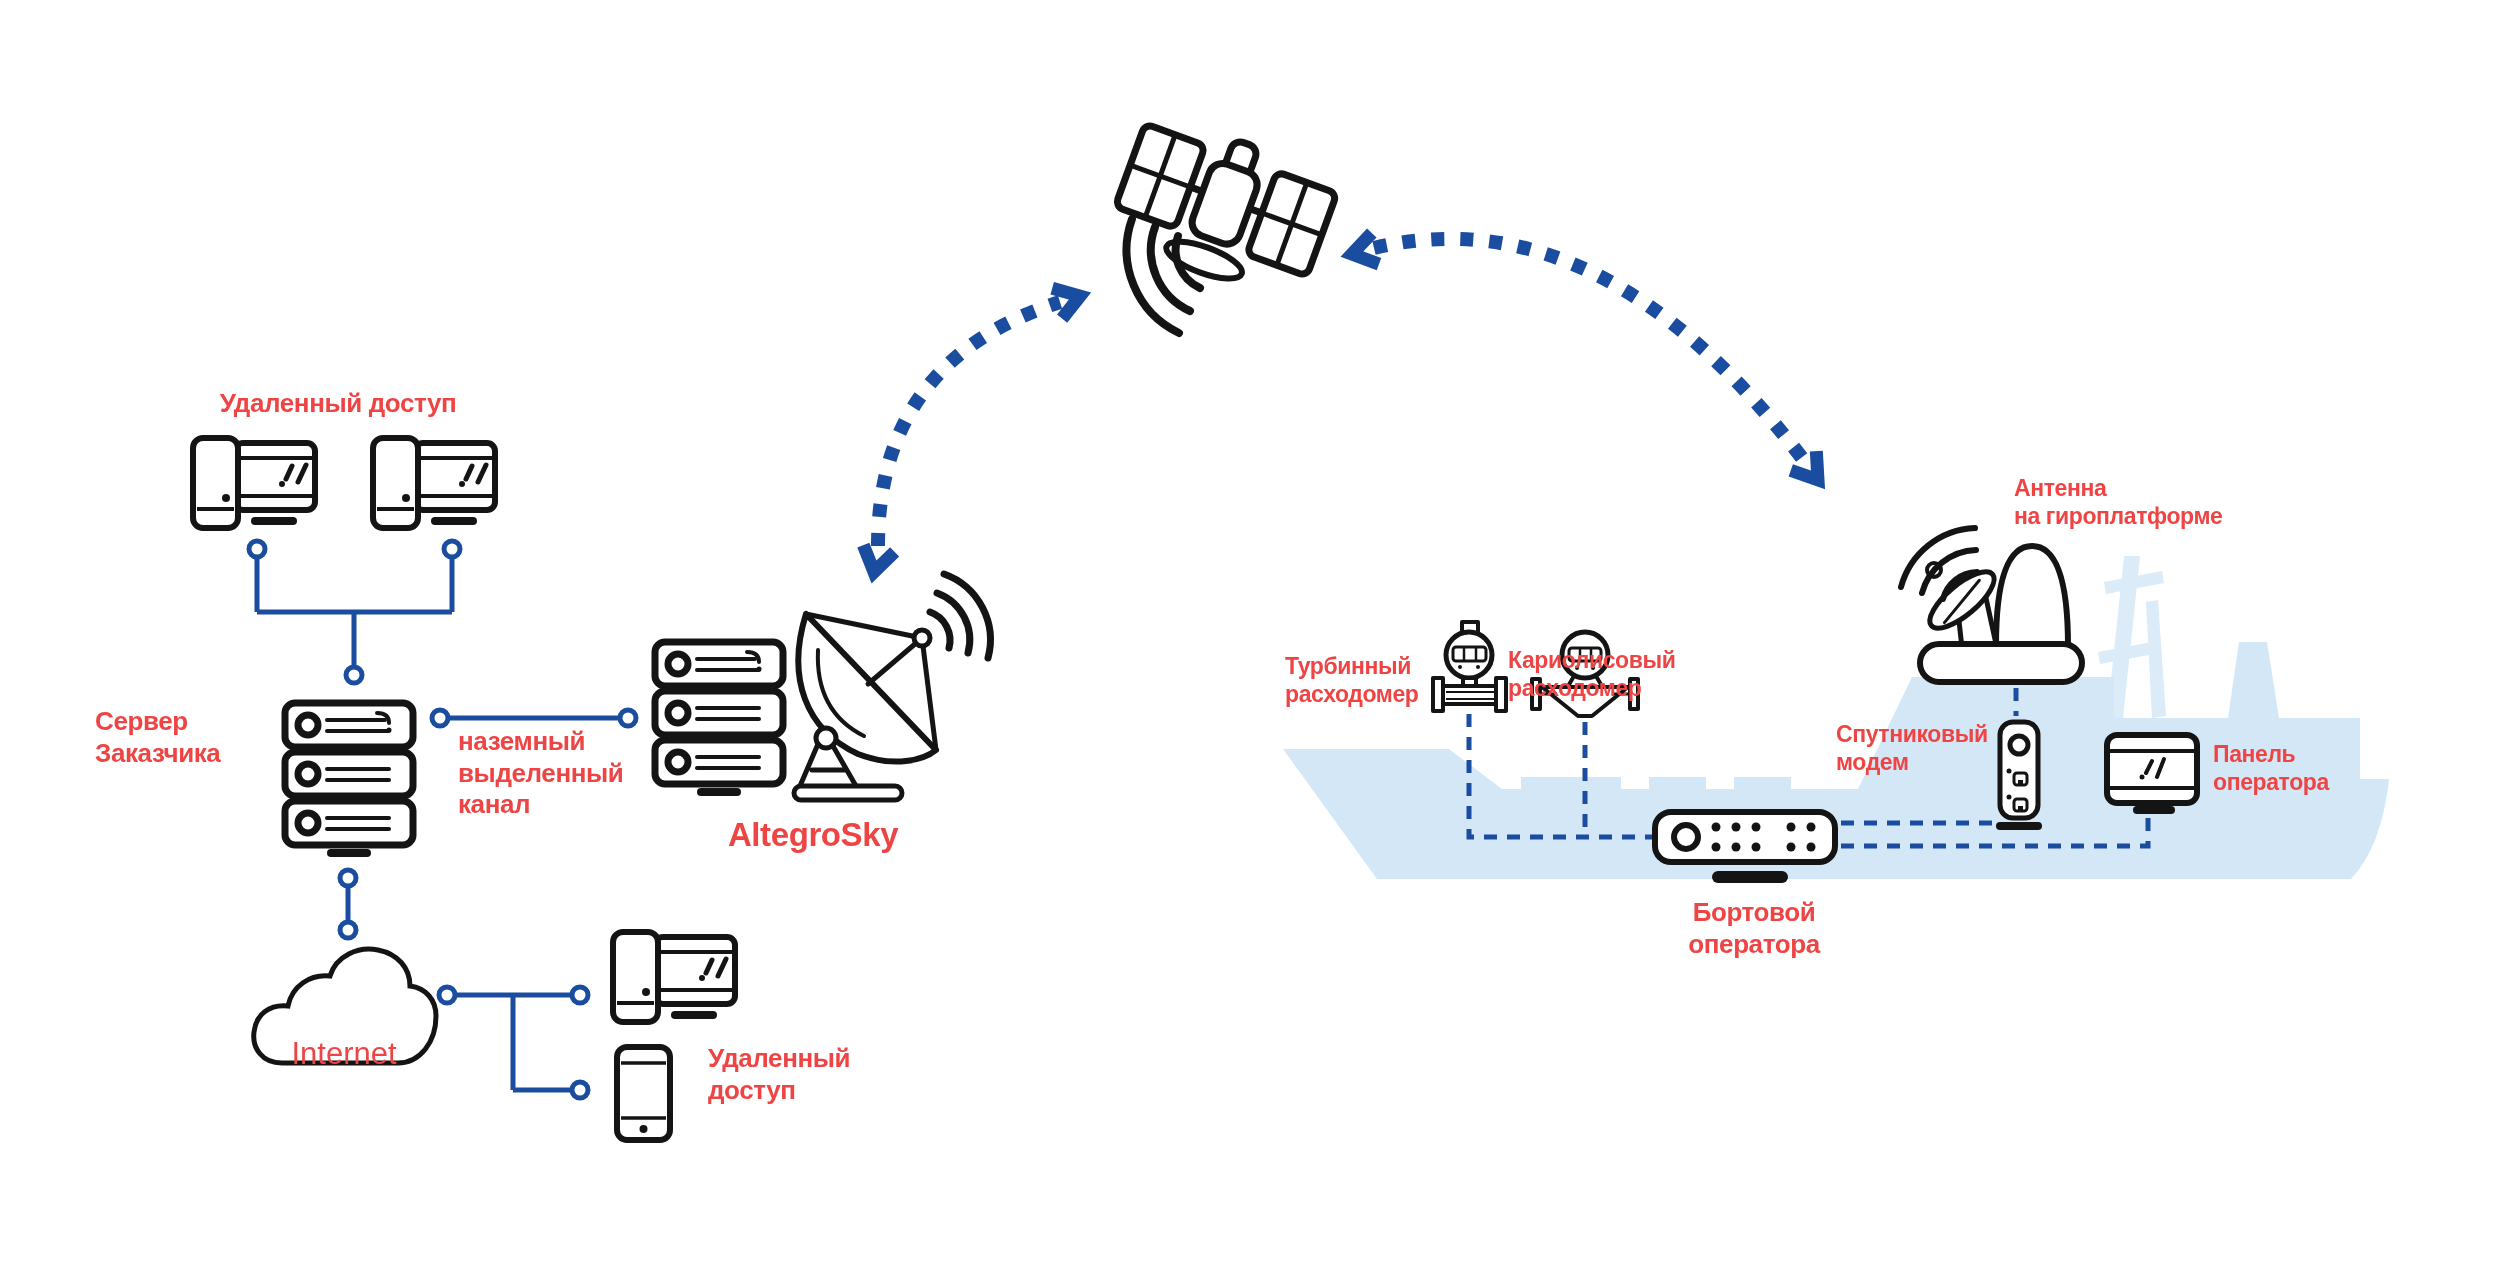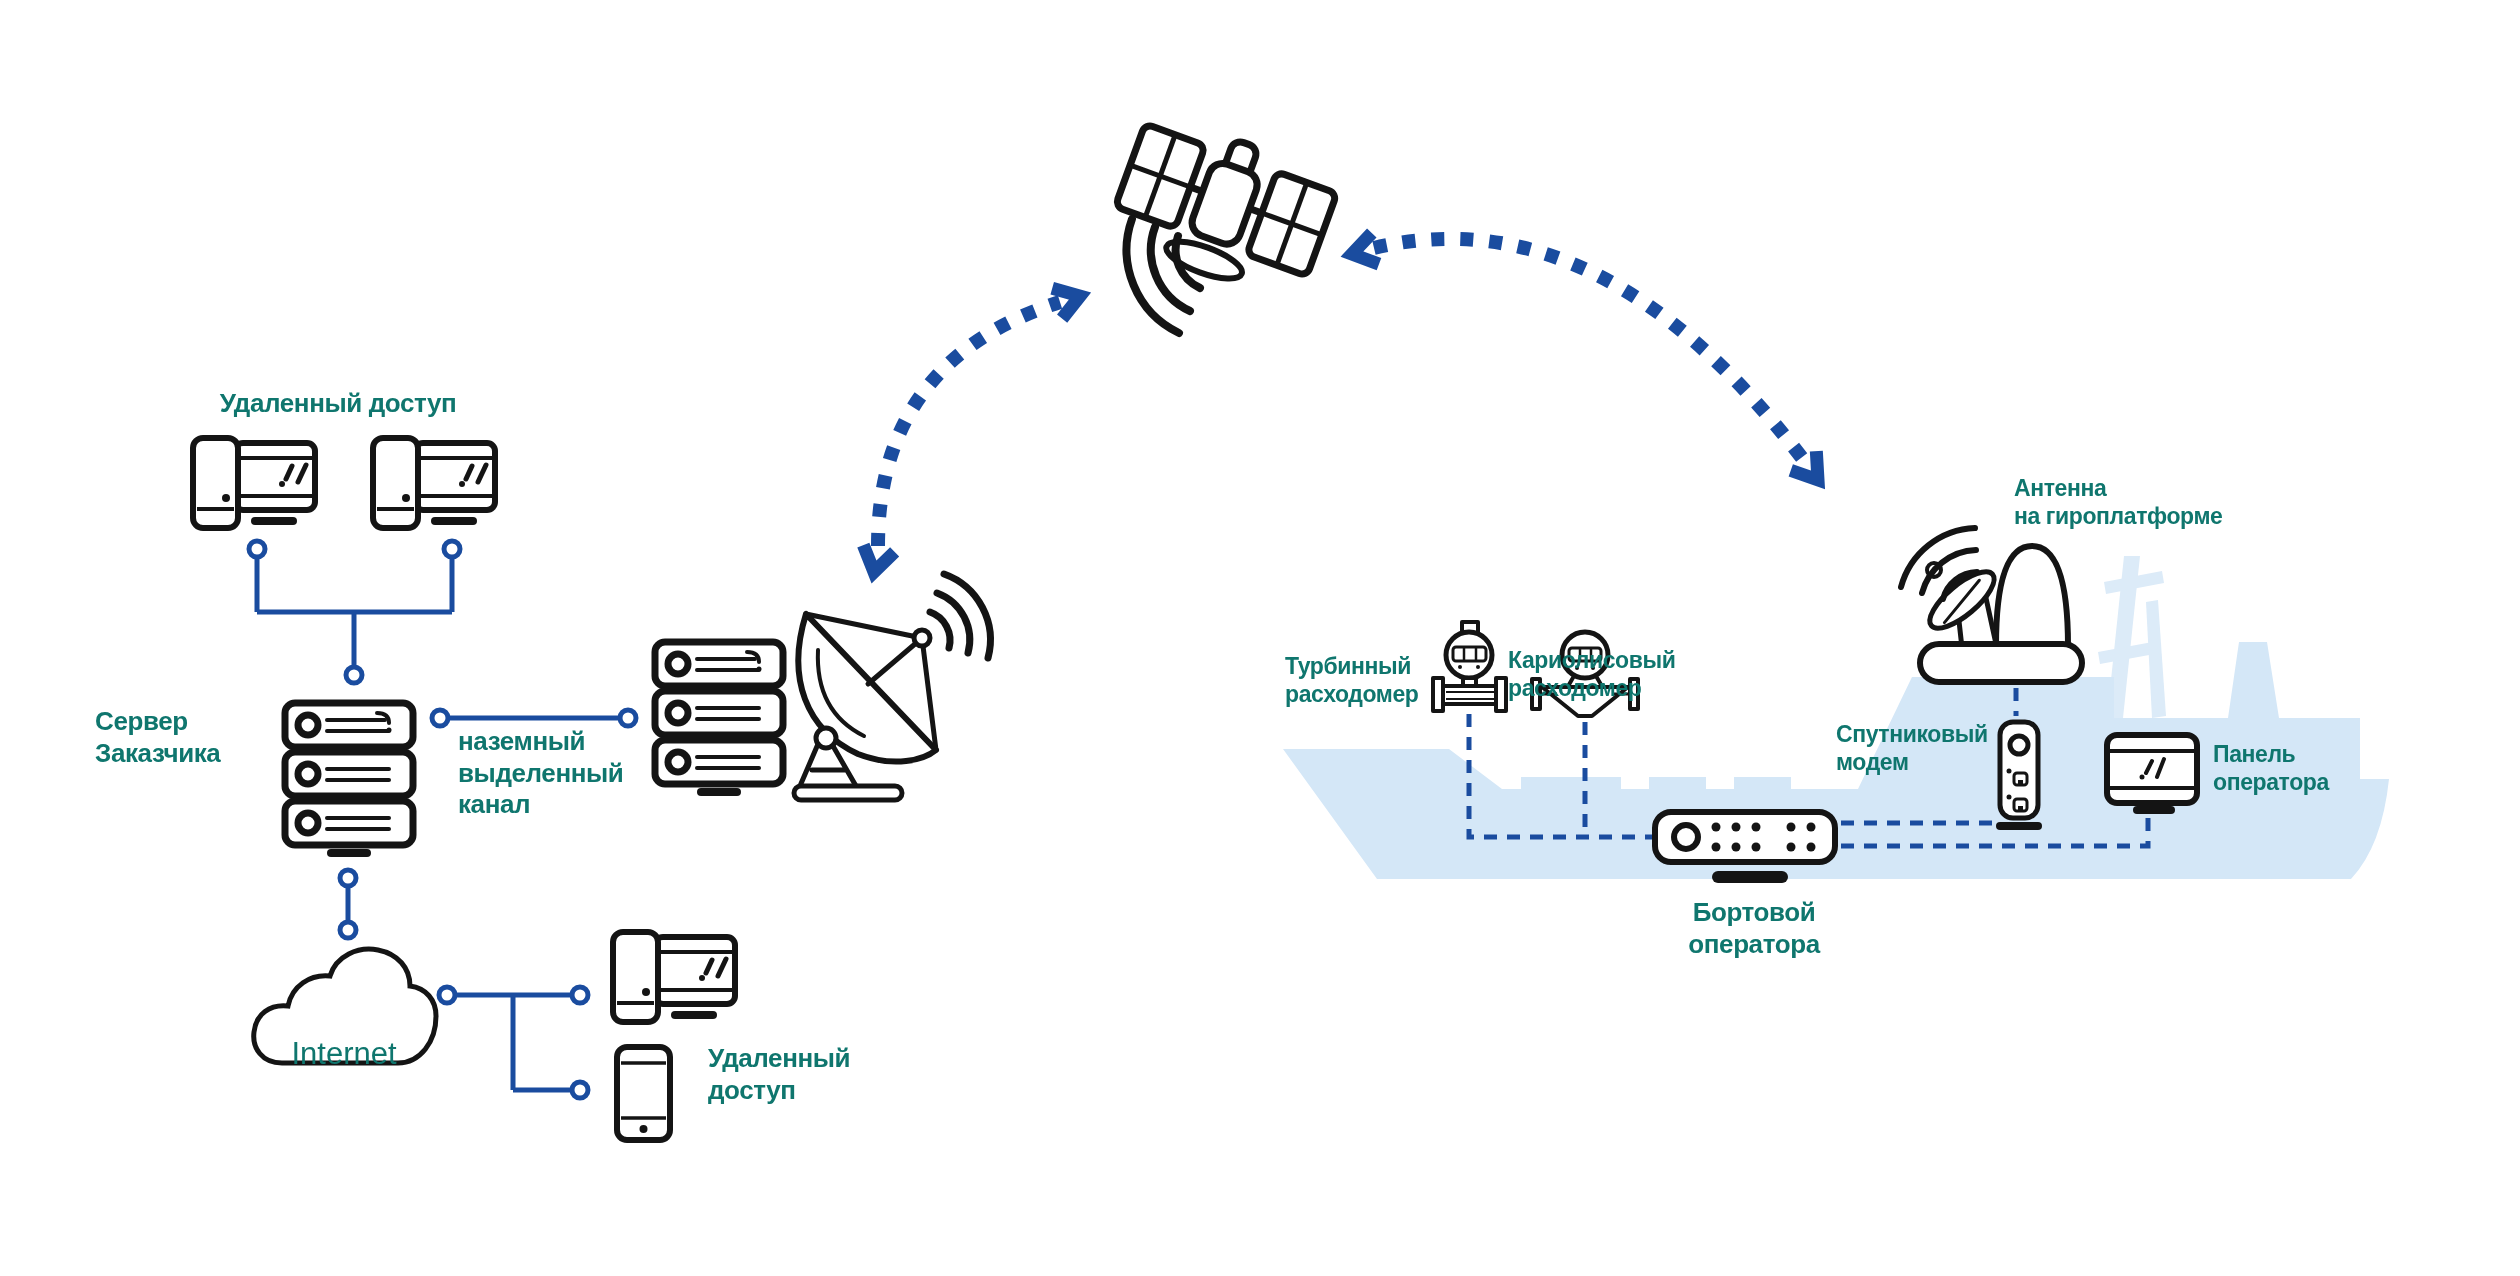--- a/index.html
+++ b/index.html
@@ -2,21 +2,21 @@
 <html><head>
 <meta charset="utf-8">
 <style>
   html,body{margin:0;padding:0;}
   body{
     width:2520px;height:1276px;position:relative;background:#ffffff;
     font-family:"Liberation Sans",sans-serif;overflow:hidden;
   }
   #canvas{position:absolute;left:0;top:0;}
   .lbl{
-    position:absolute;color:#0f766e;font-weight:700;letter-spacing:-0.4px;
+    position:absolute;color:#ef4444;font-weight:700;letter-spacing:-0.4px;
     line-height:1.22;white-space:nowrap;
   }
   .lbl span{display:block;}
   .center{text-align:center;}
   .right{text-align:left;}
   .f23{font-size:23px;}
   .f26{font-size:26px;}
   .f33{font-size:33px;line-height:1.08;}
   .internet{font-weight:400;font-size:31px;letter-spacing:0;margin-top:31px;}
 </style>
@@ -279,20 +279,21 @@
   <span>Заказчика</span>
 </div>
 
 <div class="lbl f26" style="left:458px;top:726px">
   <span>наземный</span>
   <span>выделенный</span>
   <span>канал</span>
 </div>
 
 <div class="lbl f33 center" style="left:593px;top:817px;width:440px">
+  <span>AltegroSky</span>
 </div>
 
 <div class="lbl internet center" style="left:264px;top:1004px;width:160px">
   <span>Internet</span>
 </div>
 
 <div class="lbl f26" style="left:708px;top:1043px">
   <span>Удаленный</span>
   <span>доступ</span>
 </div>

